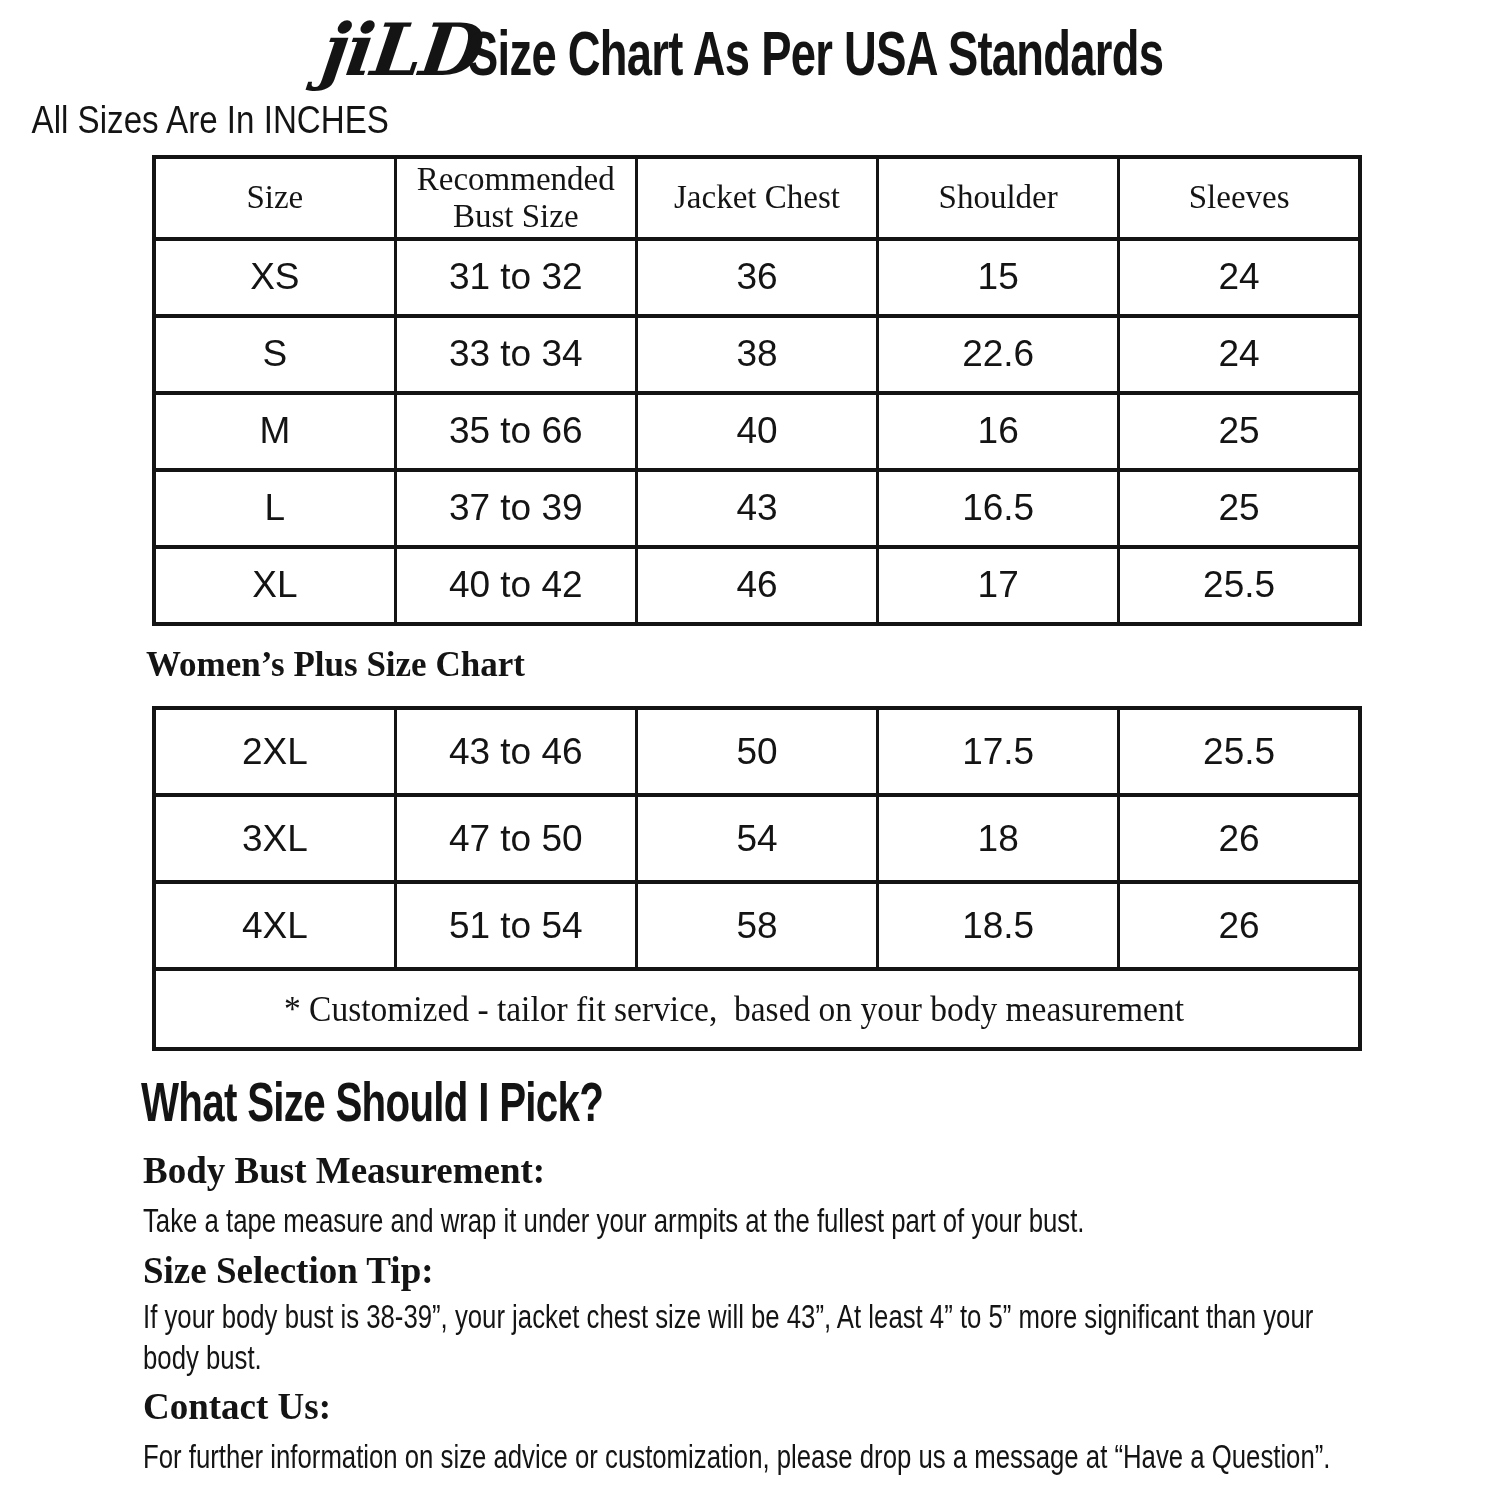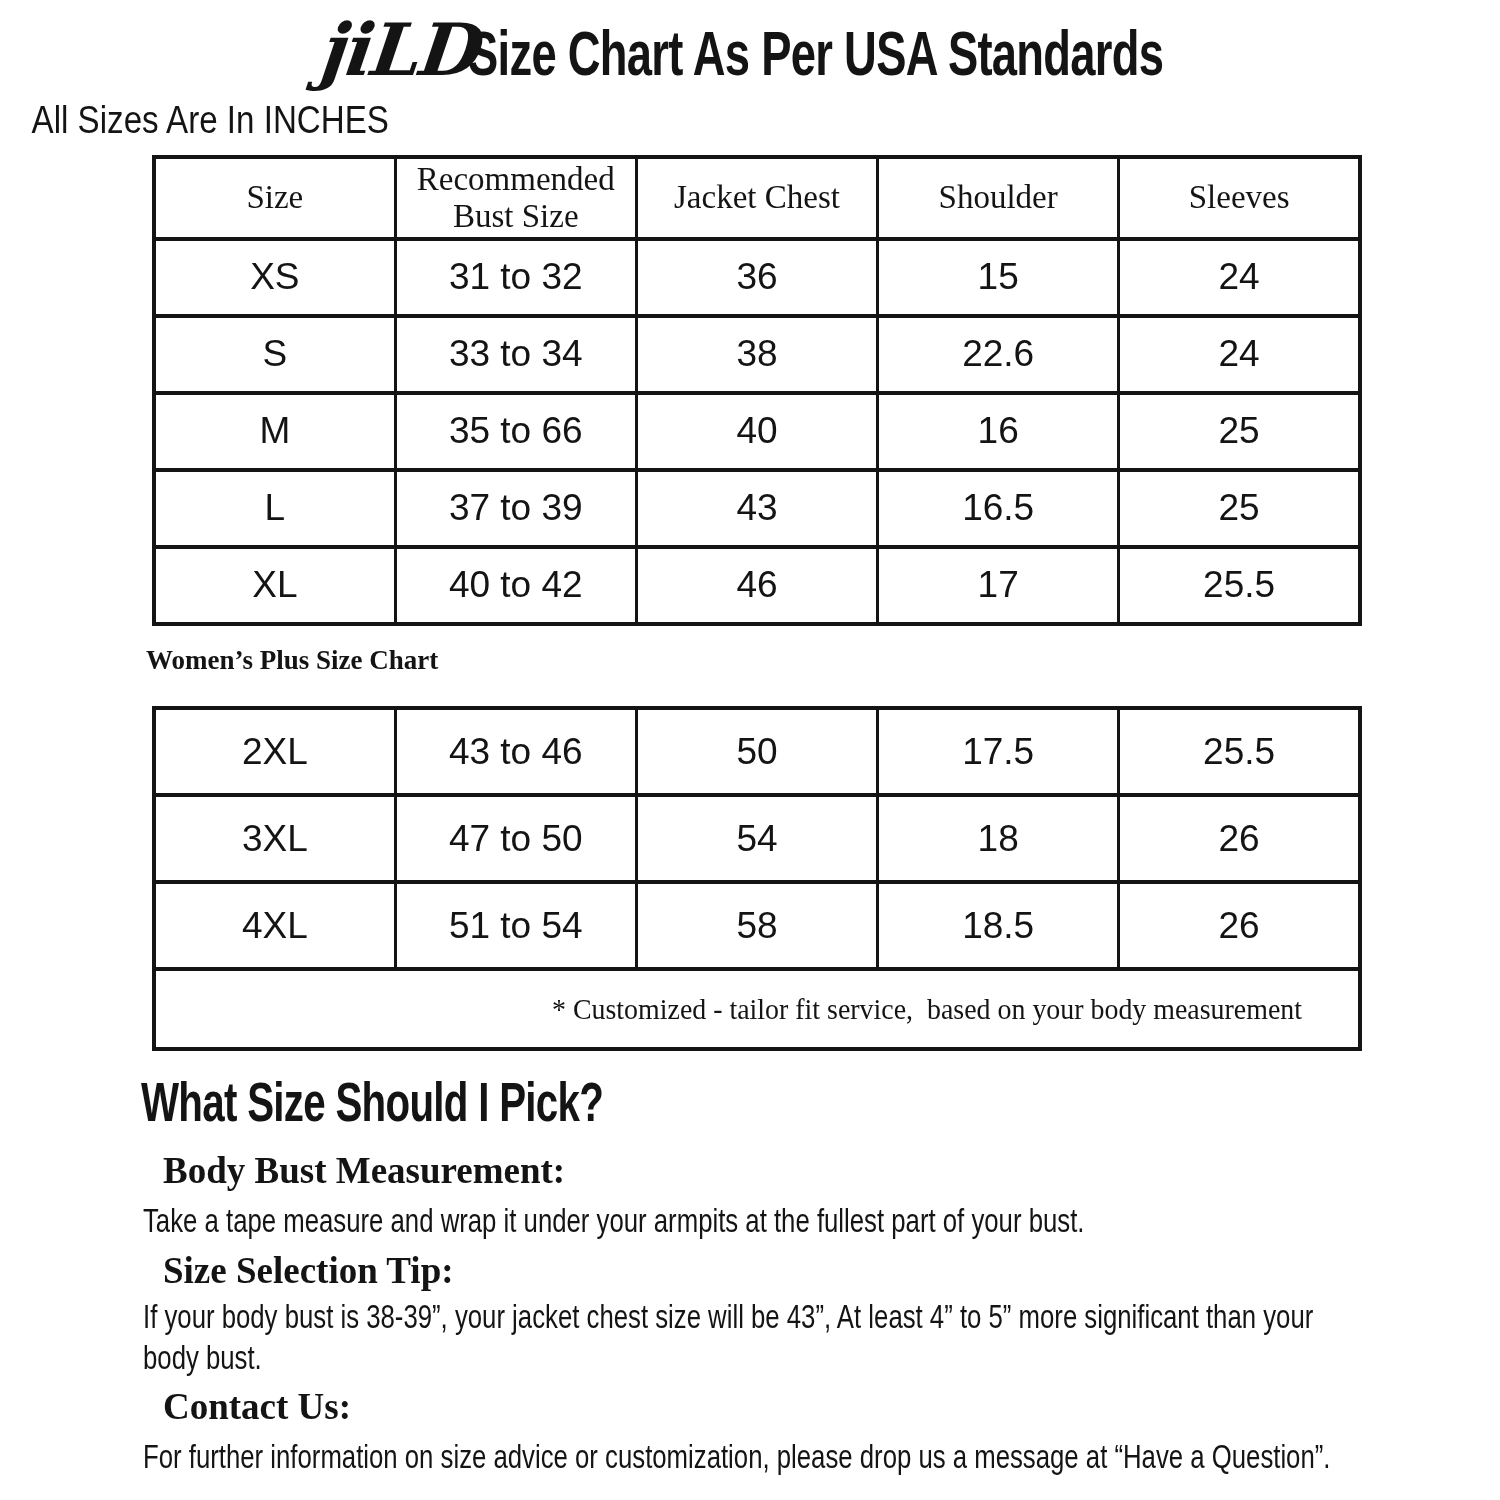--- a/index.html
+++ b/index.html
@@ -40,43 +40,43 @@
     text-align:center; vertical-align:middle; overflow:hidden;
   }
   table.sizes th {
     font-family:"Liberation Serif", serif; font-weight:400;
     font-size:33px; line-height:1.12; height:78px; padding:2px 14px;
   }
   table.sizes td { font-size:37px; }
   #main-table td { height:77px; }
   #plus-table td { height:87px; }
   #plus-table tr.footnote-row td {
-    height:80px; text-align:right; padding:0 0 0 22px;
-    font-family:"Liberation Serif", serif; font-size:30px;
+    height:80px; text-align:center; padding:0 0 0 22px;
+    font-family:"Liberation Serif", serif; font-size:36px;
   }
   .footnote-inner {
     display:inline-block; transform:scaleX(0.93); transform-origin:left center;
     white-space:pre;
   }
   
   .plus-heading {
     position:absolute; left:146px; top:645px;
-    font-family:"Liberation Serif", serif; font-weight:700; font-size:27px;
+    font-family:"Liberation Serif", serif; font-weight:700; font-size:35px;
     white-space:nowrap;
   }
   .guide-heading {
     position:absolute; left:141px; top:1074px;
     font-weight:700; font-size:56px; line-height:1; letter-spacing:-1px;
     display:inline-block; transform:scaleX(0.72); transform-origin:left top;
     white-space:nowrap;
   }
   .sec-title {
     position:absolute; left:143px;
     font-family:"Liberation Serif", serif; font-weight:700; font-size:37px;
-    line-height:1; white-space:nowrap;margin-left:20px;
+    line-height:1; white-space:nowrap;
   }
   .sec-text {
     position:absolute; left:143px;
     font-size:33px; line-height:1.25;
     display:inline-block; transform:scaleX(0.78); transform-origin:left top;
     white-space:pre;
   }
   #sec1-title { top:1152px; }
   #sec1-text  { top:1200px; }
   #sec2-title { top:1252px; }

